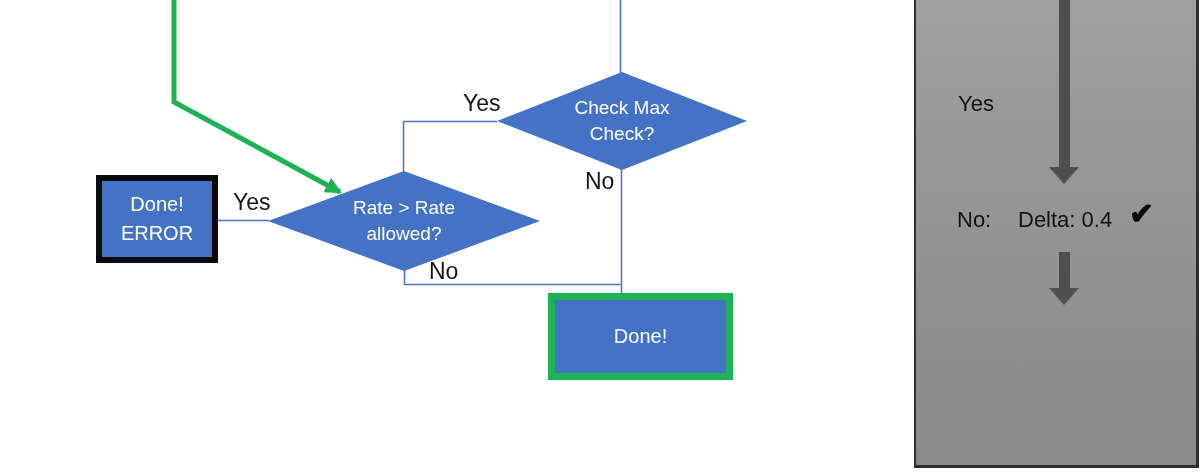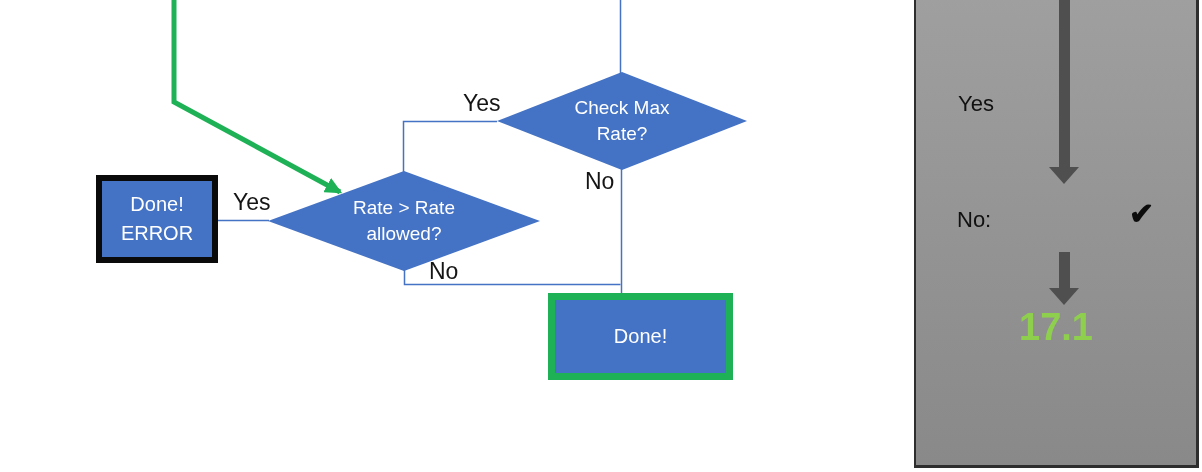--- a/index.html
+++ b/index.html
@@ -46,21 +46,21 @@
     <path d="M497 121.5 L403.5 121.5 L403.5 172" fill="none" stroke="#4472c4" stroke-width="1.5"></path>
     <path d="M621.5 169 L621.5 293" fill="none" stroke="#4472c4" stroke-width="1.5"></path>
     <path d="M404.5 270 L404.5 284.5 L620.5 284.5" fill="none" stroke="#4472c4" stroke-width="1.5"></path>
     <path d="M198 220.5 L269 220.5" fill="none" stroke="#4472c4" stroke-width="1.5"></path>
     <polyline points="174,0 174,102 340,192" fill="none" stroke="#1fb155" stroke-width="5" stroke-linejoin="miter" marker-end="url(#greenhead)"></polyline>
   </svg>
 
   <div class="diamond" style="left:497px;top:72px;width:250px;height:98px;">
     <div class="dlabel">
       <span>Check Max</span>
-      <span>Rate?</span>
+      <span>Check?</span>
     </div>
   </div>
 
   <div class="diamond" style="left:268px;top:171px;width:272px;height:100px;">
     <div class="dlabel">
       <span>Rate &gt; Rate</span>
       <span>allowed?</span>
     </div>
   </div>
 
@@ -78,21 +78,21 @@
   <div class="edge-label" style="left:233px;top:189px;">Yes</div>
   <div class="edge-label" style="left:429px;top:258px;">No</div>
 
   <div class="side-panel">
     <div class="arrow-shaft" style="left:143px;top:0;width:11px;height:167px;"></div>
     <div class="arrow-head" style="left:133px;top:167px;"></div>
 
     <div class="panel-text" style="left:42px;top:91px;">Yes</div>
 
     <div class="panel-text" style="left:41px;top:207px;">No:</div>
+    <div class="panel-text" style="left:102px;top:207px;">Delta: 0.4</div>
     <div class="check" style="left:213px;top:196px;">✔</div>
 
     <div class="arrow-shaft" style="left:143px;top:252px;width:11px;height:36px;"></div>
     <div class="arrow-head" style="left:133px;top:288px;"></div>
 
-    <div class="result">17.1</div>
   </div>
 
 </div>
 
 </body></html>

